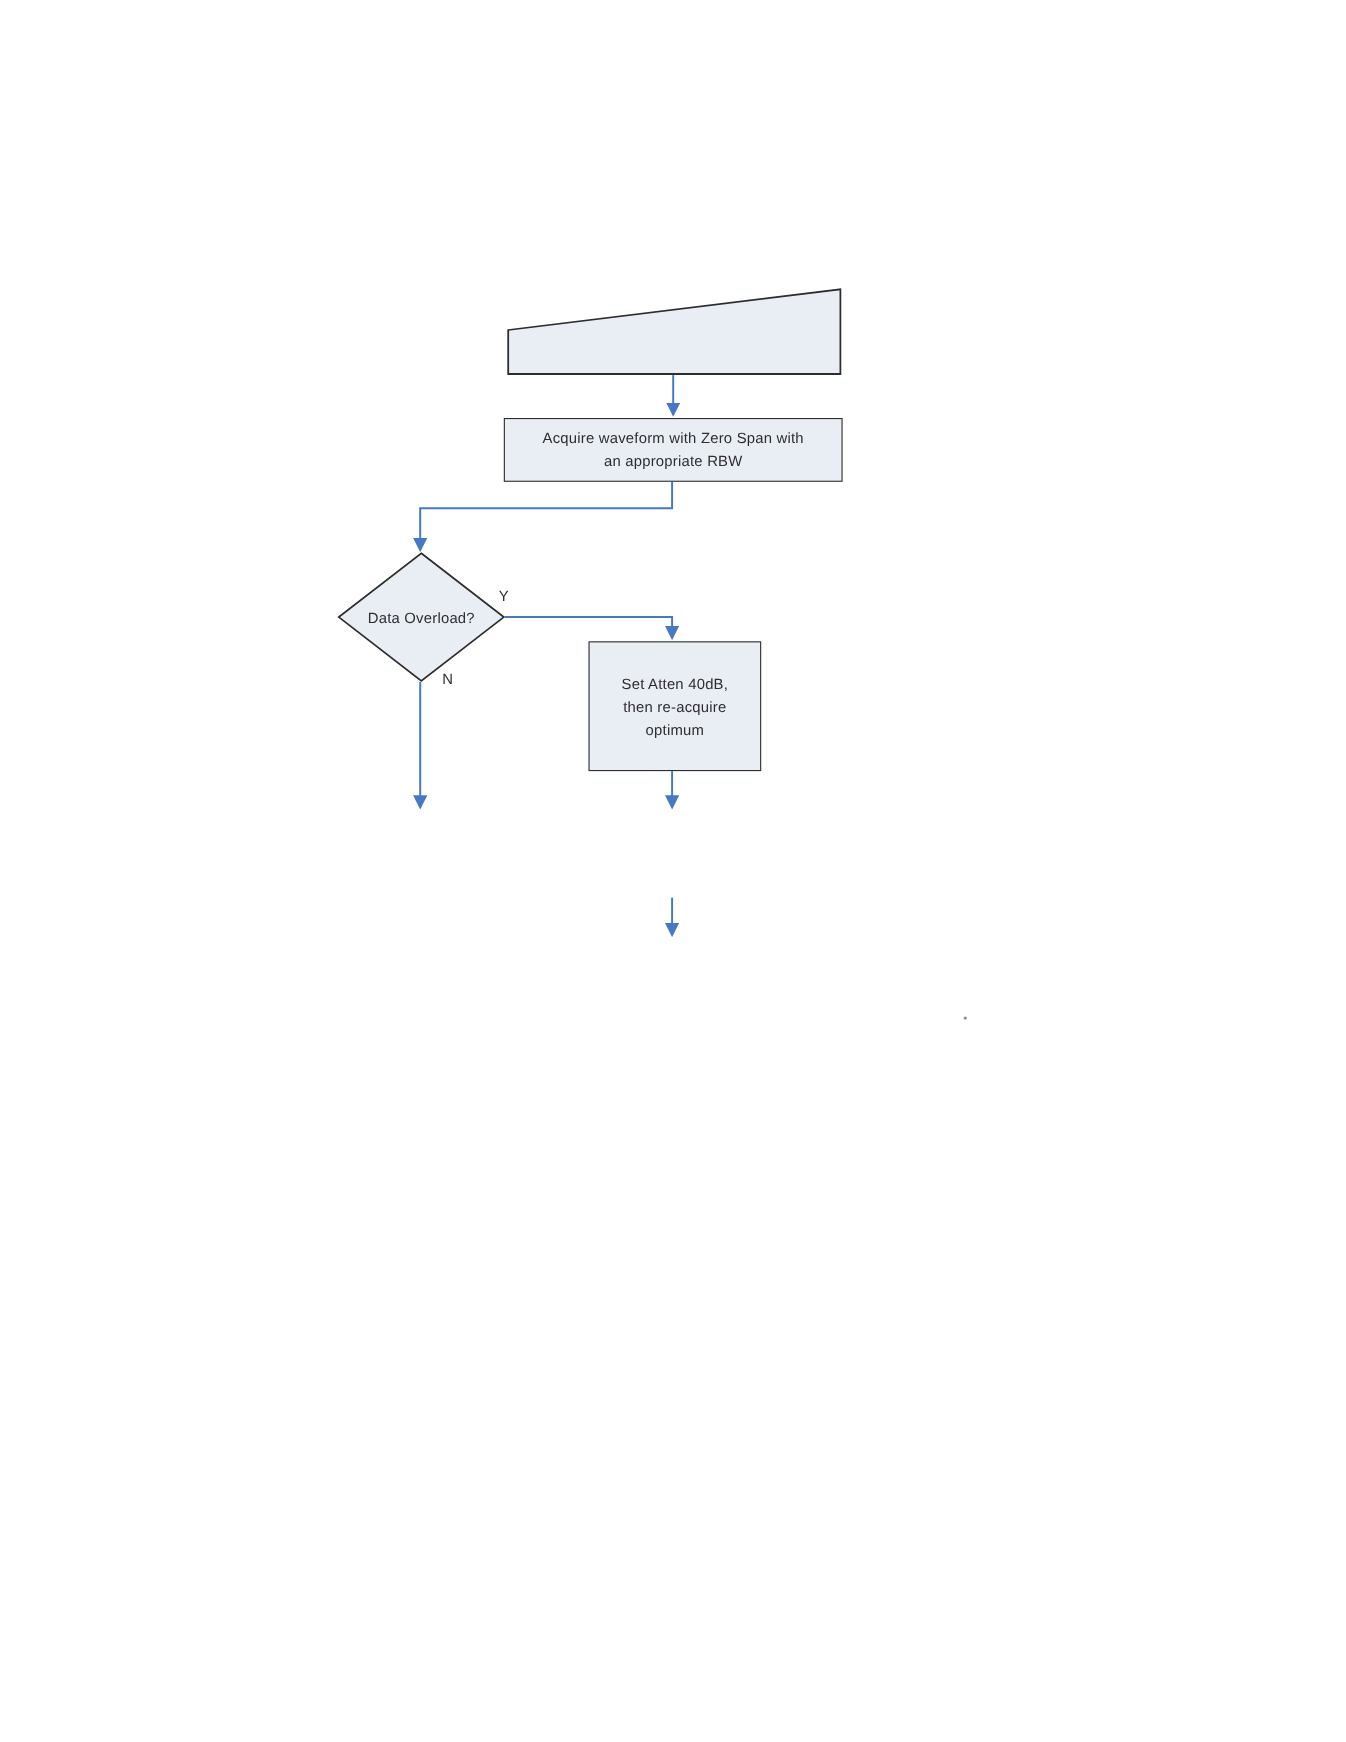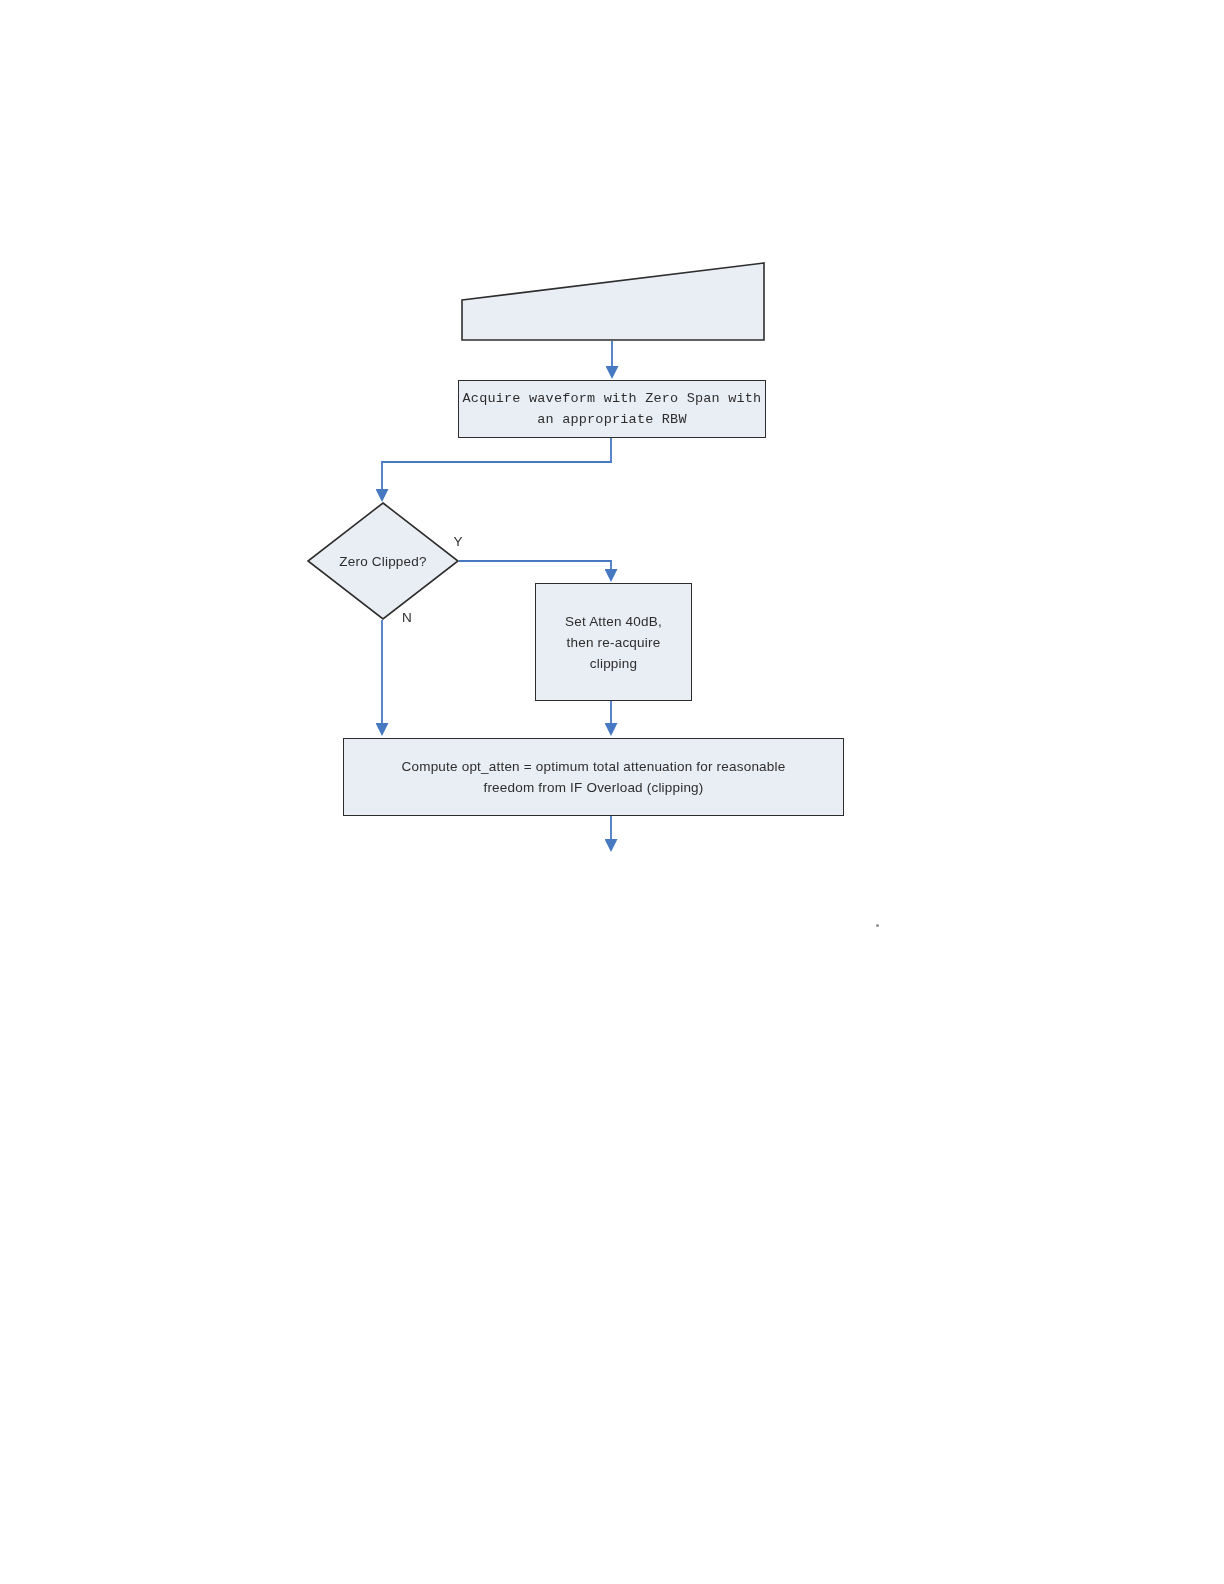--- a/index.html
+++ b/index.html
@@ -90,31 +90,29 @@
     <path d="M459,561 L611,561 L611,580" fill="none" stroke="#4679c2" stroke-width="1.8" marker-end="url(#arrowhead)"></path>
 
     <path d="M382,620 L382,734" fill="none" stroke="#4679c2" stroke-width="1.8" marker-end="url(#arrowhead)"></path>
 
     <path d="M611,701 L611,734" fill="none" stroke="#4679c2" stroke-width="1.8" marker-end="url(#arrowhead)"></path>
 
     <path d="M611,816 L611,850" fill="none" stroke="#4679c2" stroke-width="1.8" marker-end="url(#arrowhead)"></path>
   </svg>
 
 
-  <div class="rect-node" style="left:458px; top:380px; width:308px; height:58px;font-family:Liberation Mono, monospace;">Acquire waveform with Zero Span with
+  <div class="rect-node" style="left:458px; top:380px; width:308px; height:58px;">Acquire waveform with Zero Span with
 an appropriate RBW</div>
 
-  <div class="node-label" style="left:313px; top:505px; width:140px; height:112px;">Zero Clipped?</div>
+  <div class="node-label" style="left:313px; top:505px; width:140px; height:112px;">Data Overload?</div>
 
   <div class="edge-label" style="left:447px; top:533px; width:22px;">Y</div>
   <div class="edge-label" style="left:396px; top:609px; width:22px;">N</div>
 
   <div class="rect-node" style="left:535px; top:583px; width:157px; height:118px;">Set Atten 40dB,
 then re-acquire
-clipping</div>
+optimum</div>
 
-  <div class="rect-node" style="left:343px; top:738px; width:501px; height:78px;">Compute opt_atten = optimum total attenuation for reasonable
-freedom from IF Overload (clipping)</div>
 
 
   <div class="stray-dot"></div>
 
 </div>
 
 </body></html>

